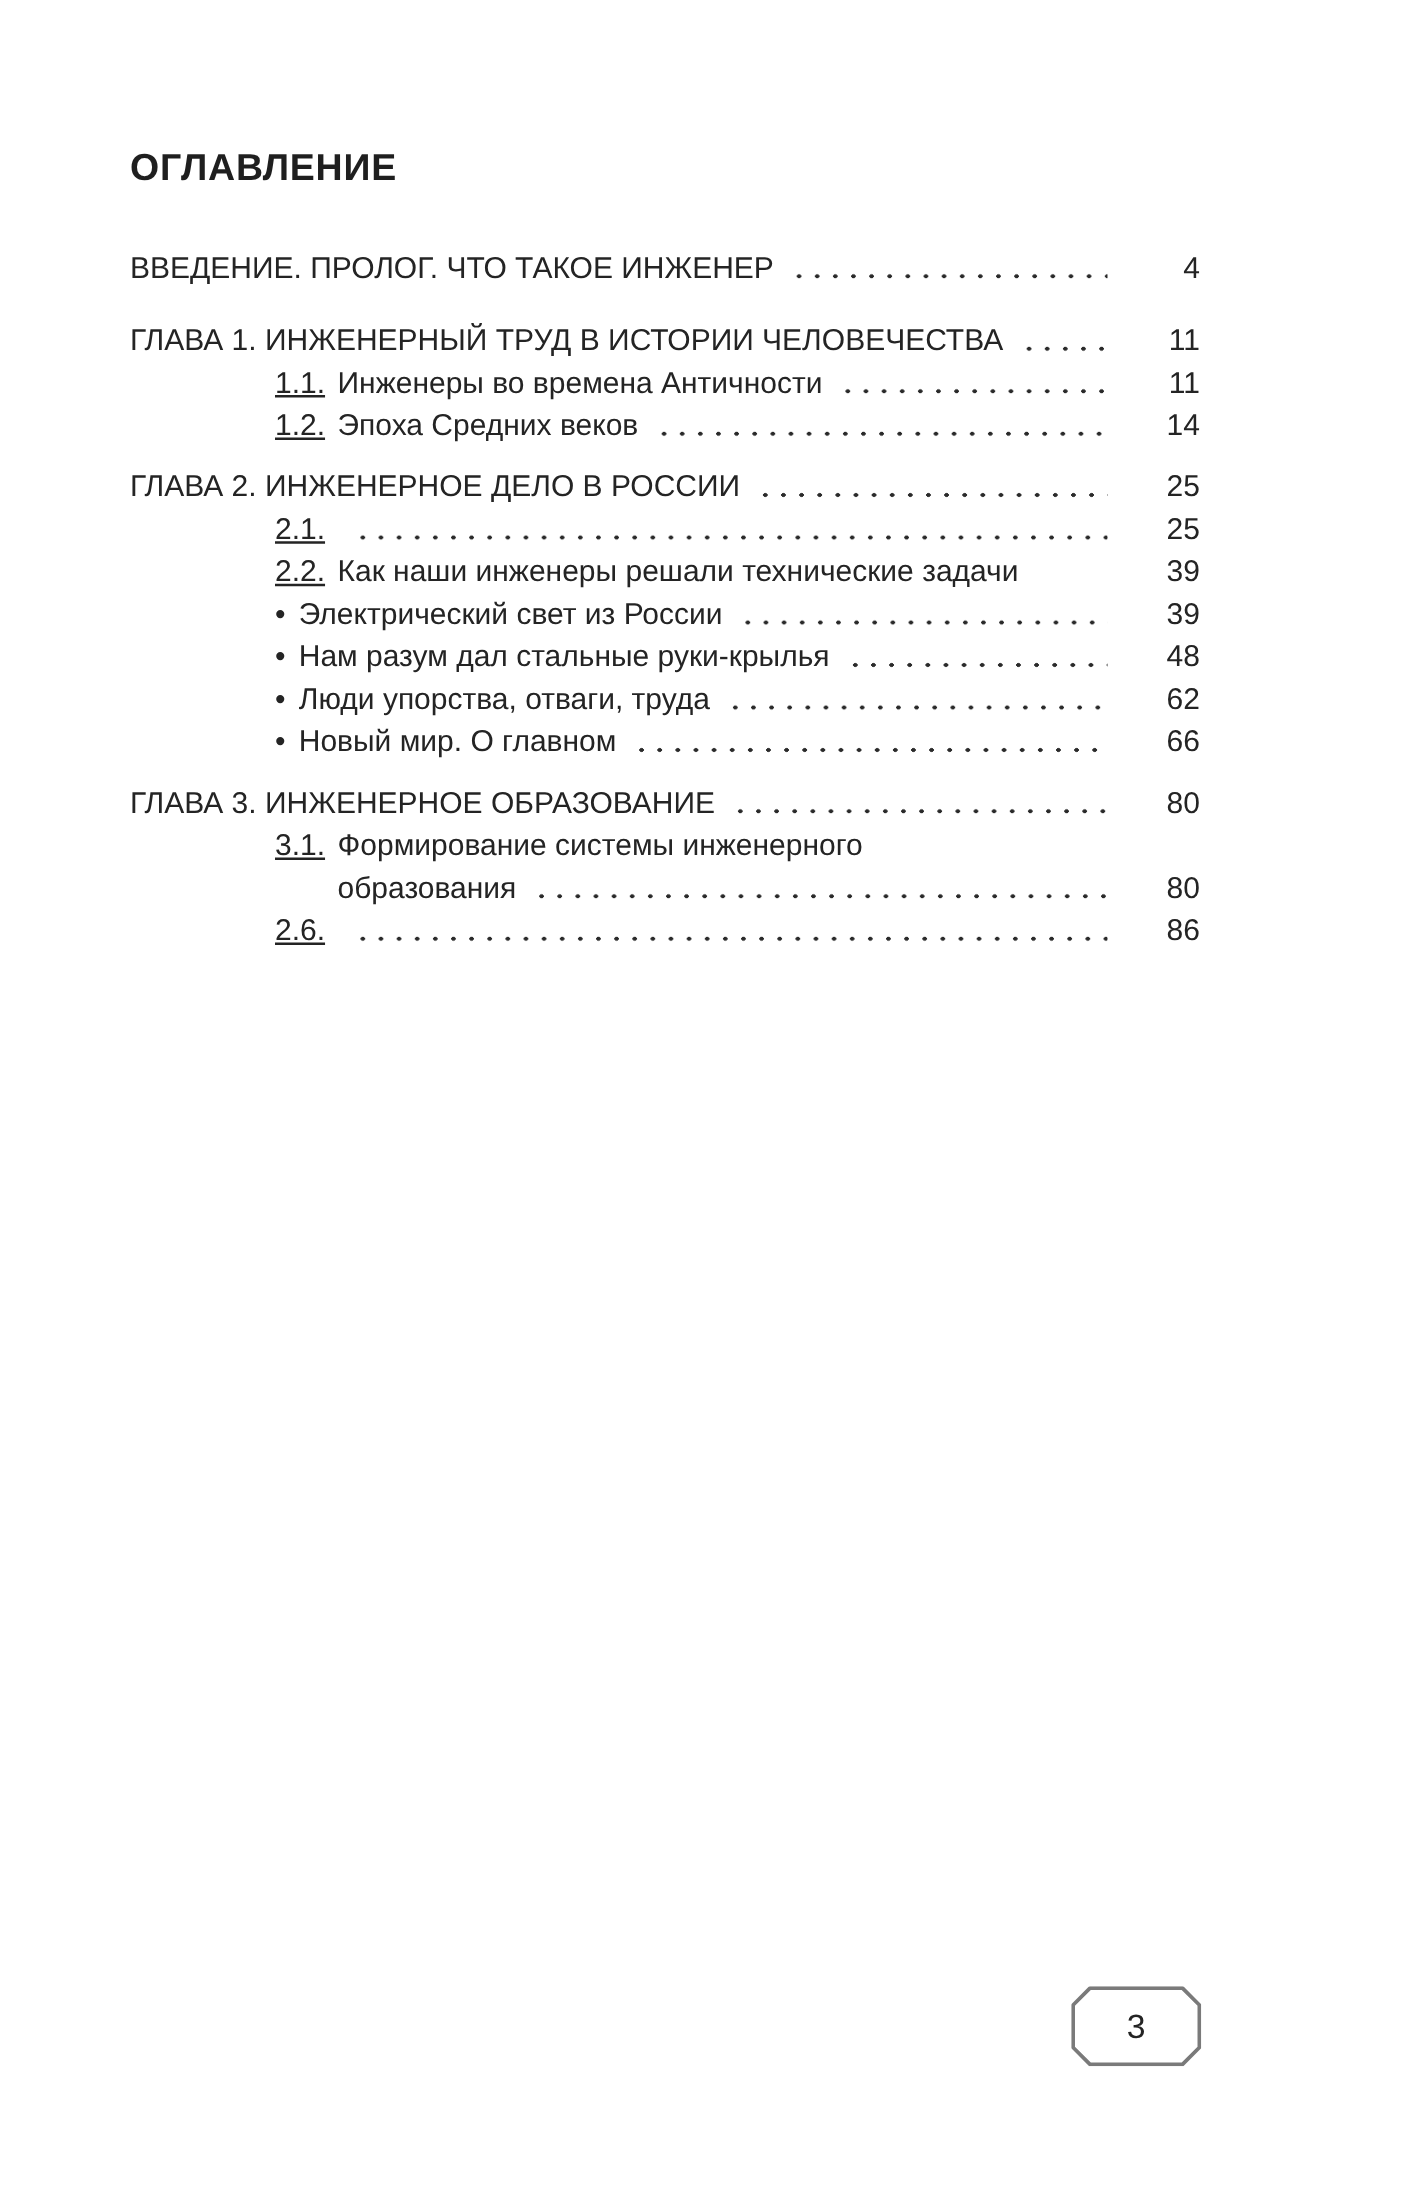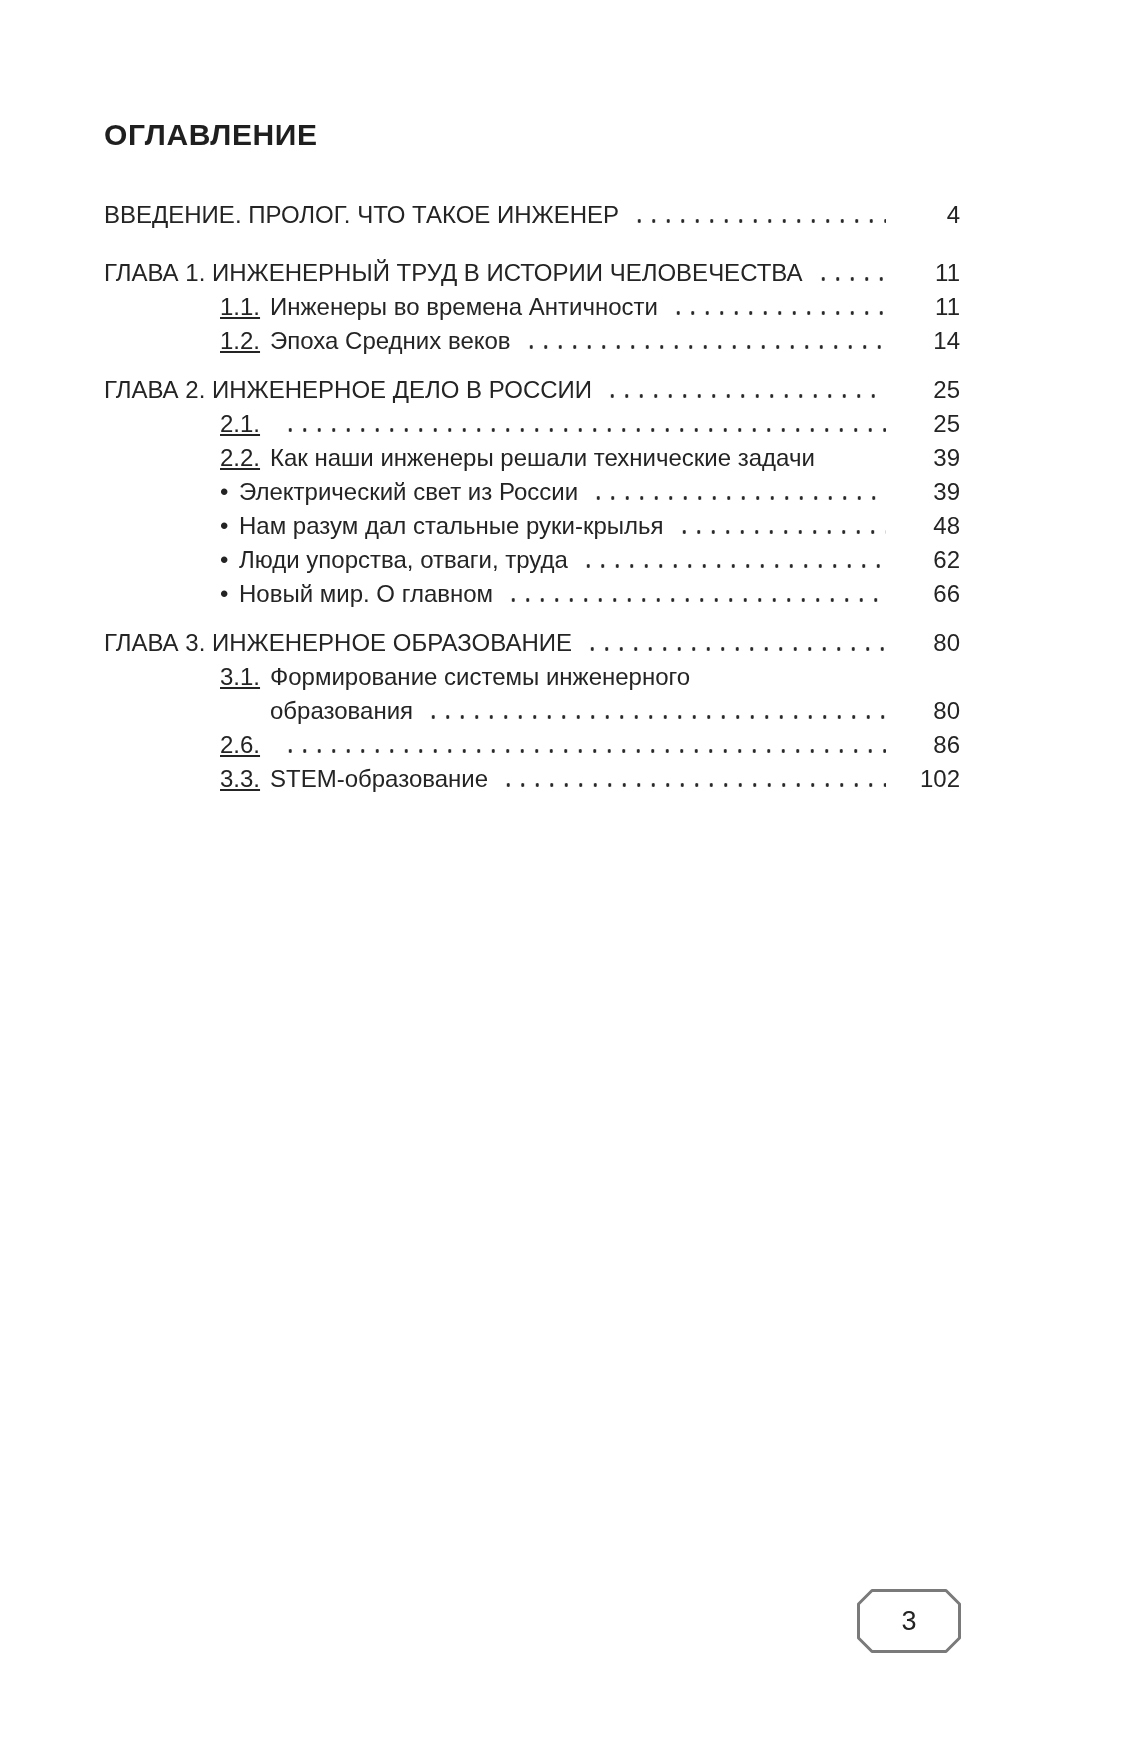--- a/index.html
+++ b/index.html
@@ -173,26 +173,20 @@
       <div class="toc-row lvl-cont">
         <span class="label">образования</span>
         <span class="leader"></span>
         <span class="pagenum">80</span>
       </div>
       <div class="toc-row lvl-sub">
         <span class="prefix prefix-sub">2.6.</span>
         <span class="leader"></span>
         <span class="pagenum">86</span>
       </div>
-      <div class="toc-row lvl-sub">
-        <span class="prefix prefix-sub">3.3.</span>
-        <span class="label">STEM-образование</span>
-        <span class="leader"></span>
-        <span class="pagenum">102</span>
-      </div>
     </div>
 </div>
 
 <div class="folio">
   <svg width="104" height="64" viewBox="0 0 104 64">
     <path d="M 15 1.5 L 89 1.5 L 102.5 15 L 102.5 49 L 89 62.5 L 15 62.5 L 1.5 49 L 1.5 15 Z" fill="none" stroke="#7a7a7a" stroke-width="3" stroke-linejoin="round"></path>
   </svg>
   <span class="folio-num">3</span>
 </div>
 

